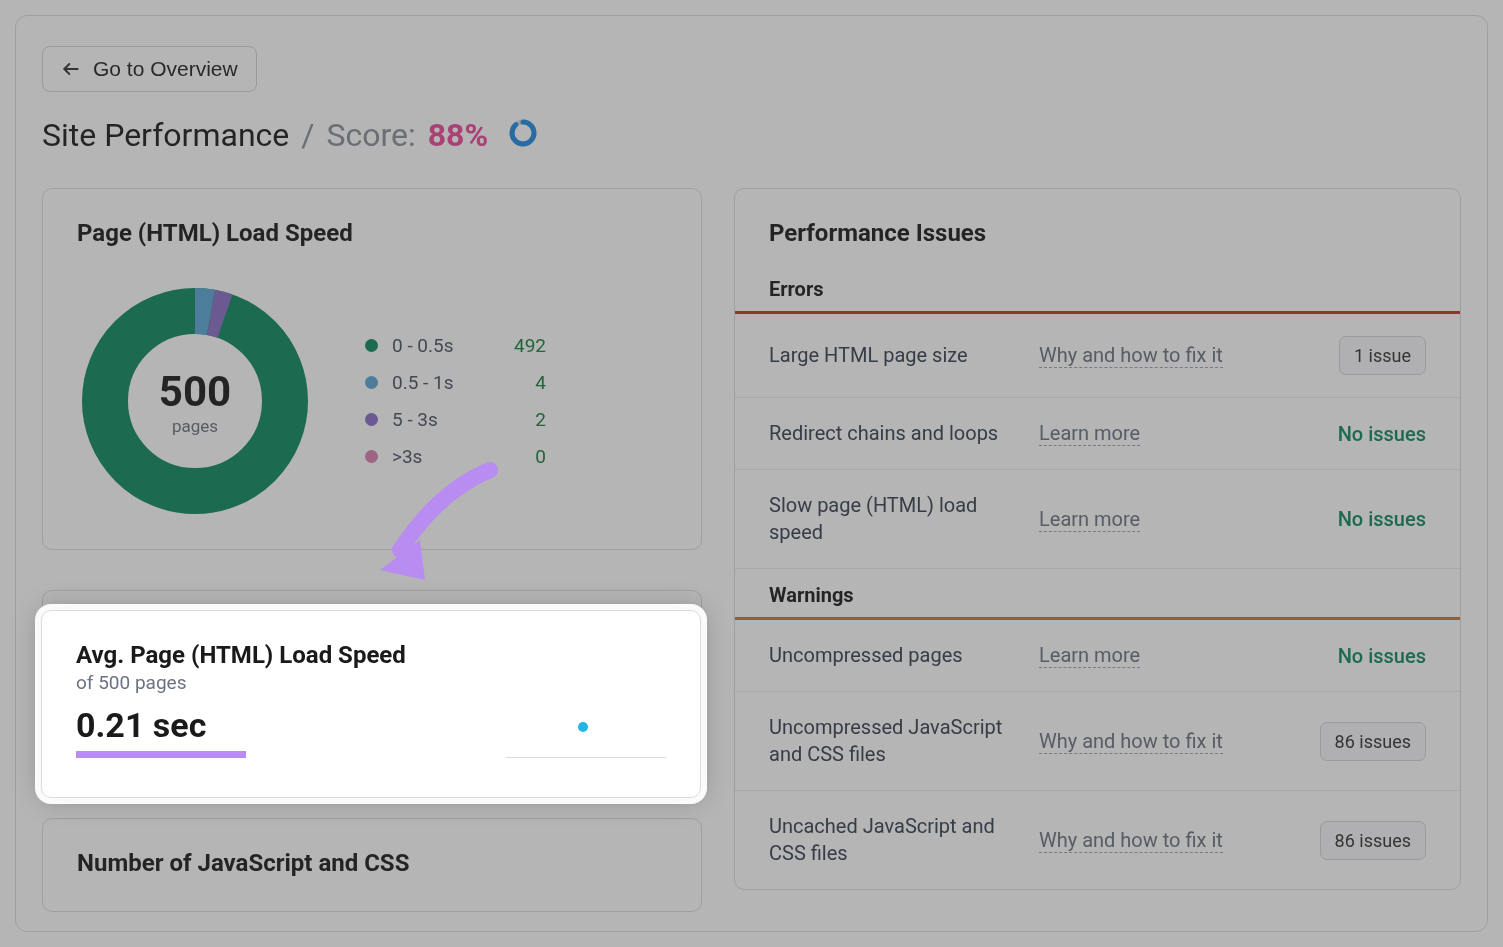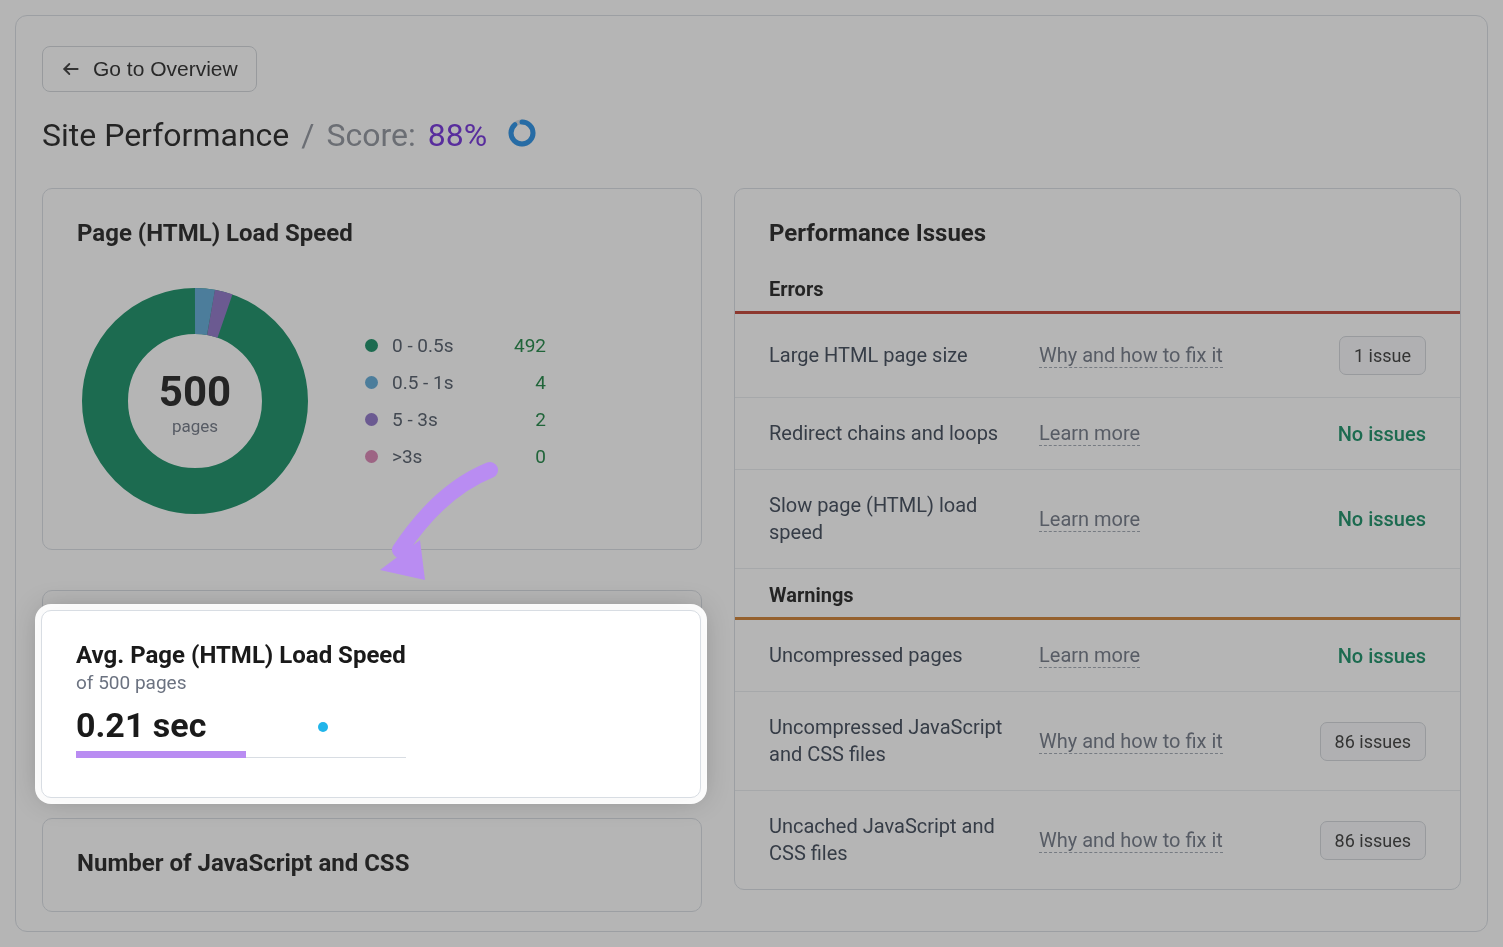--- a/index.html
+++ b/index.html
@@ -8,21 +8,21 @@
 .overlay { position:absolute; inset:0; background:rgba(55,55,55,0.37); z-index:5; pointer-events:none; }
 .main-frame { width:100%; height:100%; border:1px solid #d8dde3; border-radius:12px; padding:30px 26px; overflow:hidden; }
 
 .back-btn { display:inline-flex; align-items:center; gap:12px; padding:10px 18px; border:1px solid #d1d5da; border-radius:8px; background:#fff; font-size:21px; color:#222; cursor:pointer; margin-bottom:24px; }
 .back-btn svg { width:20px; height:20px; }
 
 .title-row { display:flex; align-items:center; gap:12px; margin-bottom:34px; flex-wrap:wrap; }
 .title-main { font-size:32px; font-weight:400; color:#1a1a1a; }
 .title-sep { font-size:32px; color:#8a8f98; font-weight:400; }
 .title-score-label { font-size:32px; color:#8a8f98; font-weight:400; }
-.title-score-val { font-size:32px; color:#6d28d9; font-weight:400; }
+.title-score-val { font-size:32px; color:#ec4899; font-weight:700; }
 .score-ring { display:inline-block; margin-left:8px; }
 
 .two-col { display:flex; gap:32px; }
 .left-col { flex:0 0 660px; display:flex; flex-direction:column; gap:40px; }
 .right-col { flex:1; }
 
 .card { border:1px solid #d8dde3; border-radius:10px; padding:30px 34px; background:#fff; }
 
 .card-title { font-size:24px; font-weight:700; color:#1a1a1a; margin-bottom:4px; }
 .card-sub { font-size:19px; color:#6b7280; margin-bottom:18px; }
@@ -34,21 +34,21 @@
 .donut-label { font-size:17px; color:#6b7280; }
 
 .legend { display:flex; flex-direction:column; gap:14px; }
 .legend-row { display:flex; align-items:center; font-size:19px; }
 .legend-dot { width:13px; height:13px; border-radius:50%; margin-right:14px; }
 .legend-label { width:100px; color:#4b5563; }
 .legend-val { width:54px; text-align:right; color:#15803d; }
 
 .avg-card .big-val { font-size:34px; font-weight:700; color:#1a1a1a; line-height:1.15; }
 
-.avg-body { display:flex; align-items:flex-end; }
+.avg-body { display:flex; align-items:flex-end; justify-content:space-between; }
 .spark-wrap { position:relative; width:160px; height:38px; border-bottom:1px solid #d8dde3; }
 .spark-dot { position:absolute; width:10px; height:10px; border-radius:50%; background:#21b5ea; top:2px; left:72px; }
 
 .issues-card { border:1px solid #d8dde3; border-radius:10px; background:#fff; padding:30px 0 0; }
 .issues-card .card-title { padding:0 34px 12px; }
 .section-header { padding:14px 34px 10px; font-size:20px; font-weight:700; color:#1a1a1a; }
 .section-divider-err { height:3px; background:#c0392b; margin:0; }
 .section-divider-warn { height:3px; background:#cc7a2a; margin:0; }
 
 .issue-row { display:flex; align-items:center; padding:22px 34px; border-bottom:1px solid #e8ebee; }

